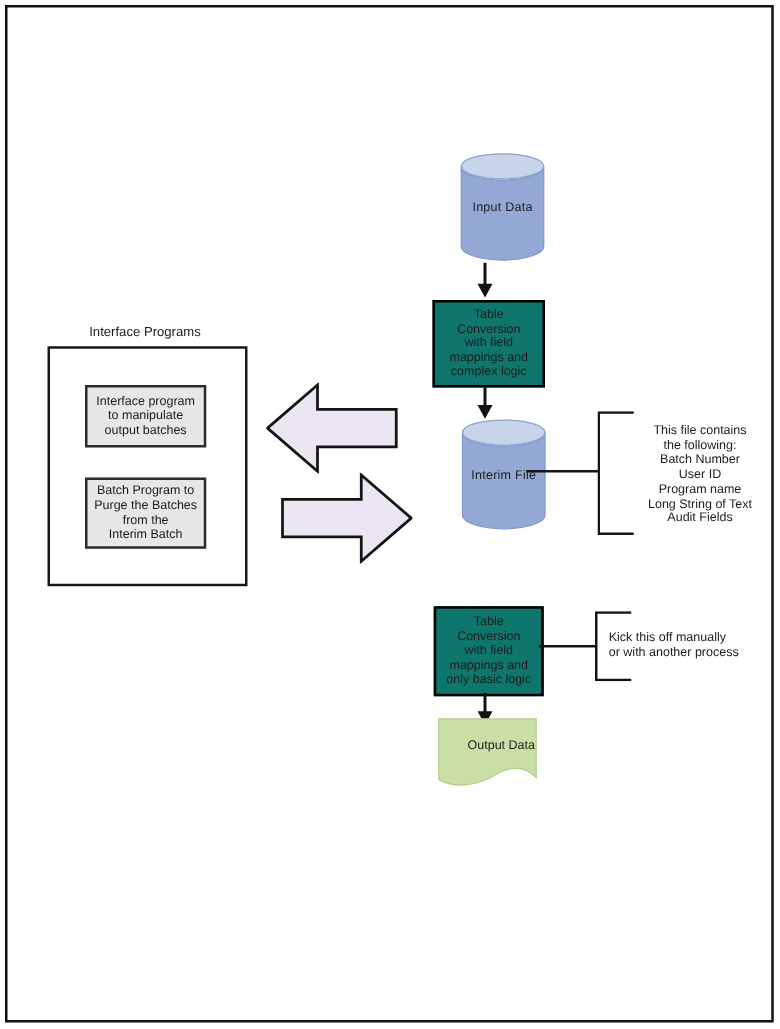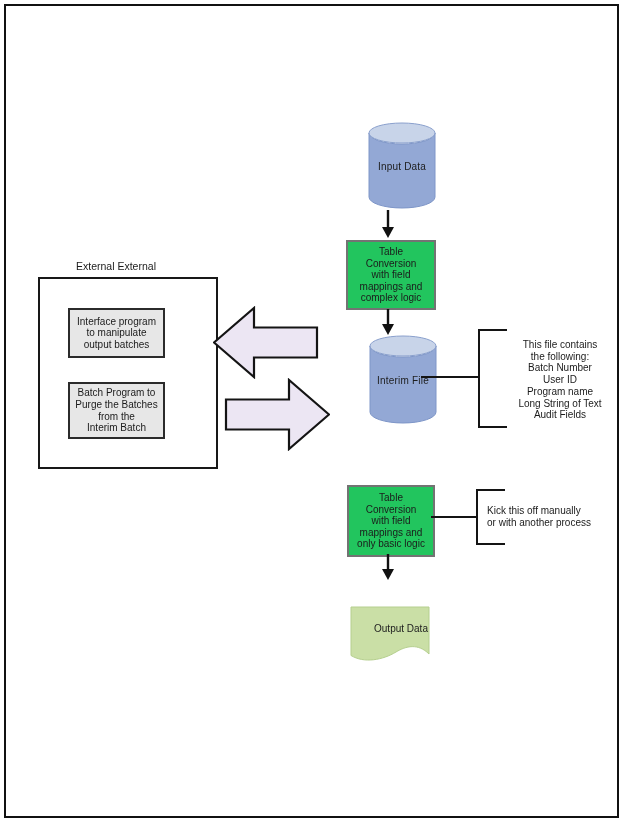--- a/index.html
+++ b/index.html
@@ -30,34 +30,34 @@
     font-size:10px;letter-spacing:.2px;color:#1d1d1d;
   }
 
   
   .flow-arrow{position:absolute;width:14px;height:28px;}
   .flow-arrow line{stroke:#111;stroke-width:2.4;}
   .flow-arrow polygon{fill:#111;}
 
   
   .process-box{
-    position:absolute;background:#22c55e;border:2px solid #737373;
+    position:absolute;background:#0f766e;border:2px solid #000000;
     display:flex;align-items:center;justify-content:center;
     text-align:center;font-size:10px;line-height:11.6px;
     white-space:pre-line;
   }
 
   
   .ext-title{
     position:absolute;left:38px;top:260px;width:156px;
     text-align:center;font-size:10.5px;
   }
   .ext-box{
     position:absolute;left:38px;top:277px;width:156px;height:188px;
-    border:2px solid #181818;background:#ffffff;padding-left:20px;
+    border:2px solid #181818;background:#ffffff;
   }
   .inner-box{
     position:absolute;width:97px;height:50px;left:28px;
     background:var(--inner_box_fill);border:2px solid #2b2b2b;
     display:flex;align-items:center;justify-content:center;
     text-align:center;font-size:10px;line-height:11.6px;
     white-space:pre-line;box-sizing:border-box;
   }
 
   
@@ -129,21 +129,21 @@
   </svg>
 
   <div class="note centered" style="left:502px;top:339px;width:116px;">This file contains
 the following:
 Batch Number
 User ID
 Program name
 Long String of Text
 Audit Fields</div>
 
-  <div class="ext-title">External External</div>
+  <div class="ext-title">Interface Programs</div>
   <div class="ext-box">
     <div class="inner-box" style="top:29px;height:50px;">
       <span>Interface program
 to manipulate
 output batches</span>
     </div>
     <div class="inner-box" style="top:103px;height:57px;">
       <span>Batch Program to
 Purge the Batches
 from the
@@ -174,19 +174,19 @@
   </svg>
 
   <div class="note" style="left:487px;top:505px;width:130px;">Kick this off manually
 or with another process</div>
 
   <svg class="flow-arrow" style="left:381px;top:554px;">
     <line x1="7" y1="0" x2="7" y2="16"></line>
       <polygon points="1,15 13,15 7,26"></polygon>
   </svg>
 
-  <div class="doc-shape" style="left:350px;top:606px;width:102px;height:58px;">
+  <div class="doc-shape" style="left:350px;top:574px;width:102px;height:58px;">
     <svg width="80" height="58" viewBox="0 0 80 58">
       <path class="doc-path" d="M1,1 H79 V48 C 68,37 56,40 46,46 C 33,54 14,57.5 1,49.5 Z"></path>
     </svg>
     <span class="doc-label">Output Data</span>
   </div>
 </div>
 
 </body></html>

